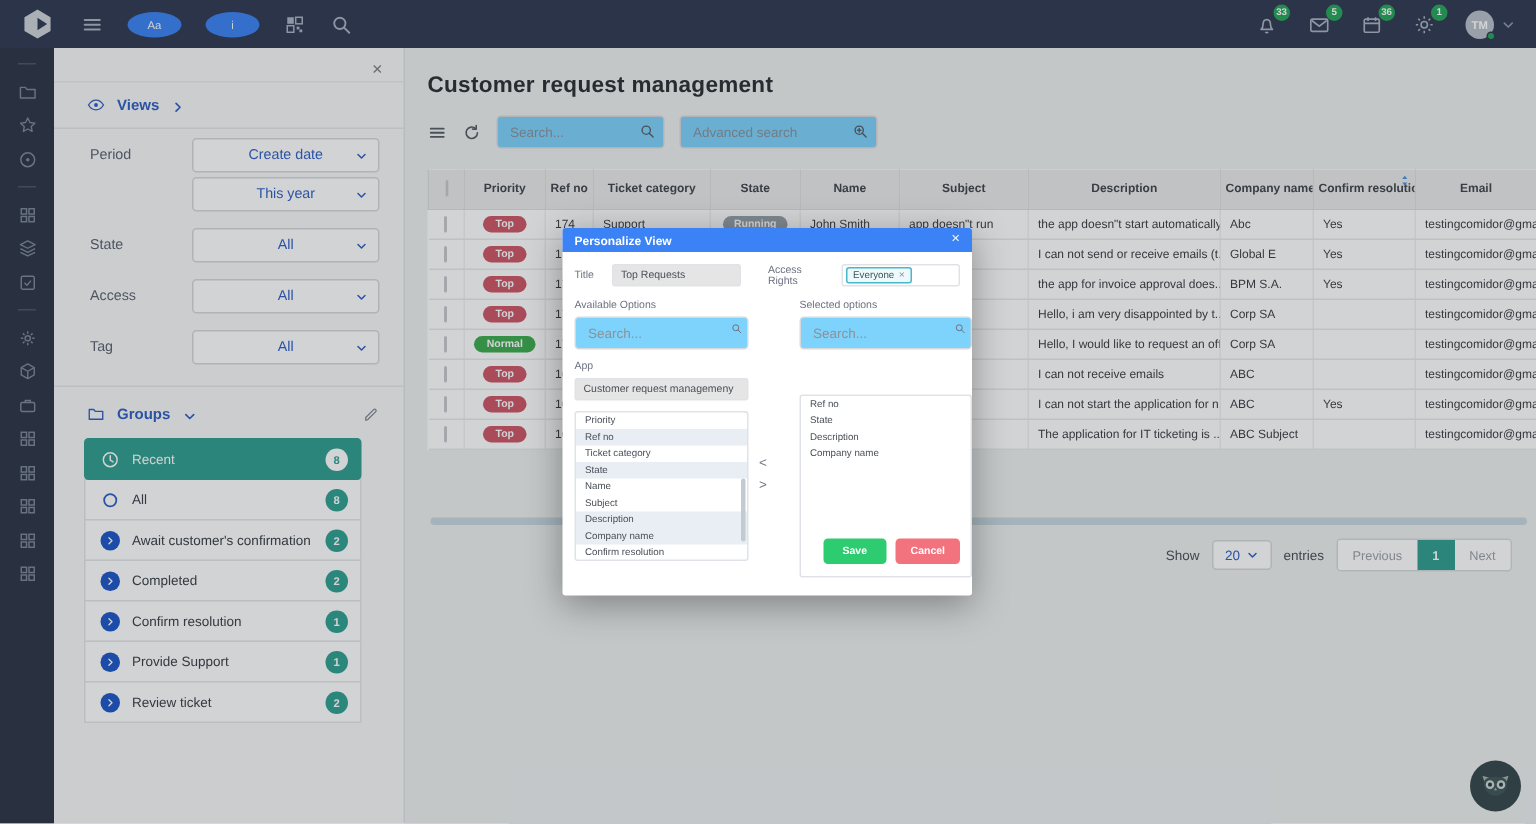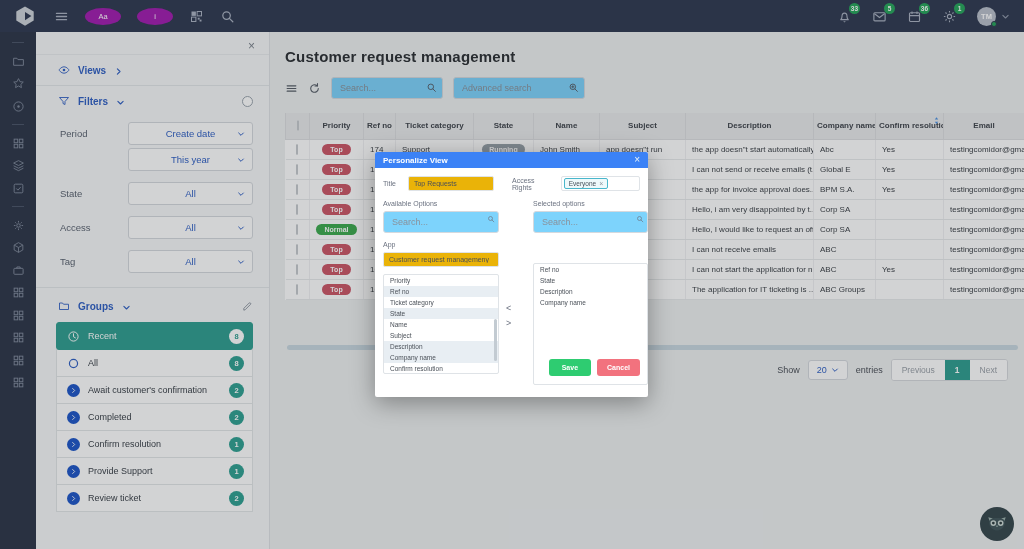--- a/index.html
+++ b/index.html
@@ -8,21 +8,21 @@
   svg{display:block}
   .ic{color:#97a1b4}
 
   
   .topbar{position:absolute;top:0;left:0;right:0;height:32px;background:#2f3950;display:flex;align-items:center;padding:0 14px;z-index:5}
   .logo{width:22px;height:22px;margin-right:18px}
   .tb-left{display:flex;align-items:center;gap:16px}
   .tb-right{margin-left:auto;display:flex;align-items:center;gap:20px}
   .tb-ic{position:relative;width:15px;height:15px;color:#aab2c2;cursor:pointer}
   .tb-badge{position:absolute;top:-6px;right:-8px;background:#26a65b;color:#fff;font-size:6.5px;font-weight:bold;min-width:11px;height:11px;border-radius:6px;display:flex;align-items:center;justify-content:center;padding:0 2px}
-  .round-btn{width:36px;height:17px;border-radius:50%;background:#a21caf;color:#fff;font-size:7.5px;font-weight:normal;display:flex;align-items:center;justify-content:center}
+  .round-btn{width:36px;height:17px;border-radius:50%;background:#3b82f6;color:#fff;font-size:7.5px;font-weight:normal;display:flex;align-items:center;justify-content:center}
   .avatar-wrap{display:flex;align-items:center;gap:5px}
   .avatar{position:relative;width:19px;height:19px;border-radius:50%;background:#b9c0cb;color:#fff;font-size:7.5px;font-weight:bold;display:flex;align-items:center;justify-content:center}
   .avatar .dot{position:absolute;right:-1px;bottom:-1px;width:6px;height:6px;border-radius:50%;background:#26a65b;border:1px solid #2f3950}
   .chev{width:9px;height:9px;color:#8e97a8;transform:rotate(90deg)}
 
   
   .rail{position:absolute;top:32px;left:0;bottom:0;width:36px;background:#2c3548;display:flex;flex-direction:column;align-items:center;padding-top:8px;gap:9.5px;z-index:4}
   .rail .ic{width:13px;height:13px;color:#7d8799}
   .rail .div{width:12px;height:1px;background:#4a5468;margin:2px 0}
 
@@ -37,21 +37,21 @@
   .views-row{border-bottom:1px solid #e3e6e9;border-top:1px solid #e9ebee}
   .radio-circle{margin-left:auto;width:11px;height:11px;border-radius:50%;border:1.5px solid #9aa3ad;background:#fff}
   .filter-grid{padding:6px 16px 14px 24px;border-bottom:1px solid #e3e6e9}
   .f-row{display:flex;margin-bottom:11px}
   .f-label{width:68px;padding-top:6px;color:#5a6270;font-size:9.5px}
   .f-selects{display:flex;flex-direction:column;gap:3px;flex:1}
   .select{height:23px;background:#fff;border:1px solid #d5d9de;border-radius:3px;display:flex;align-items:center;justify-content:center;position:relative;color:#2f5fc4;font-size:9.5px;cursor:pointer}
   .select .chev-d{position:absolute;right:7px;width:8px;height:8px;transform:rotate(90deg);color:#2f5fc4}
   .groups-head{padding-top:12px}
   .groups-head .pencil{margin-left:auto;width:11px;height:11px;color:#7d8693}
-  .groups{list-style:none;margin:2px 16px 0 20px}
+  .groups{list-style:none;margin:2px 28px 0 20px}
   .groups li{display:flex;align-items:center;gap:8px;height:28px;background:#fff;border:1px solid #e3e6e8;margin-top:-1px;padding:0 8px 0 10px;font-size:9px;color:#3a4048;cursor:pointer}
   .groups li .g-ic{width:13px;height:13px;color:#2f5fc4;flex:none}
   .g-arrow{width:13px;height:13px;border-radius:50%;background:#1d56c8;display:flex;align-items:center;justify-content:center;flex:none}
   .g-arrow svg{width:7px;height:7px;color:#fff}
   .g-badge{margin-left:auto;min-width:15px;height:15px;border-radius:8px;background:#2fa092;color:#fff;font-size:7.5px;font-weight:bold;display:flex;align-items:center;justify-content:center;flex:none}
   .groups li.sel{background:#2f9e90;border-color:#2f9e90;color:#fff;border-radius:3px;position:relative;z-index:1}
   .groups li.sel .g-ic{color:#fff}
   .groups li.sel .g-badge{background:#fff;color:#2f9e90}
 
   
@@ -96,21 +96,21 @@
   .chat-btn{position:absolute;right:10px;bottom:8px;width:34px;height:34px;border-radius:50%;background:#35464c;display:flex;align-items:center;justify-content:center;cursor:pointer;z-index:4}
 
   
   .overlay{position:absolute;inset:0;background:rgba(30,34,40,.2);z-index:10}
   .modal{position:absolute;left:375px;top:152px;width:273px;height:245px;background:#fff;z-index:11;box-shadow:0 6px 24px rgba(0,0,0,.35);font-size:7px;border-radius:2px}
   .m-head{height:16px;background:#3b82f6;color:#fff;display:flex;align-items:center;padding:0 8px;font-size:8px;font-weight:bold;border-radius:2px 2px 0 0}
   .m-head .x-btn{margin-left:auto;color:#eaf6fa;font-size:10px}
   .m-body{position:relative;padding:8px 8px 0}
   .m-row1{display:flex;align-items:center;margin-bottom:9px}
   .m-lbl{color:#6b7280;font-size:7px}
-  .m-input{height:15px;border:1px solid #dfe3e7;border-radius:2px;background:#eab308;font-size:7px;color:#4a5058;padding:0 5px;font-family:inherit;outline:none}
+  .m-input{height:15px;border:1px solid #dfe3e7;border-radius:2px;background:#e5e5e5;font-size:7px;color:#4a5058;padding:0 5px;font-family:inherit;outline:none}
   .ti{width:86px;margin-left:12px}
   .ar-lbl{margin-left:18px}
   .ar-box{margin-left:6px;width:82px;height:15px;border:1px solid #dfe3e7;border-radius:2px;display:flex;align-items:center;padding:1px 2px}
   .chip{display:flex;align-items:center;gap:3px;border:1px solid #49b7cc;background:#eef9fb;border-radius:2px;padding:1px 4px;font-size:6.5px;color:#44505a}
   .chip .x-btn{font-size:7px;color:#8a959e}
   .m-cols{display:flex;margin-top:2px}
   .m-col{width:116px}
   .m-col.right{margin-left:34px;width:115px}
   .m-search{position:relative;margin-top:4px}
   .m-search input{width:100%}
@@ -367,30 +367,20 @@
   <div class="side-row views-row">
     <svg class="ic">
         <use href="#i-eye"></use>
       </svg>
     <span>Views</span>
     <svg class="chev-r">
         <use href="#i-chev"></use>
       </svg>
   </div>
 
-  <div class="side-row">
-    <svg class="ic">
-        <use href="#i-filter"></use>
-      </svg>
-    <span>Filters</span>
-    <svg class="chev-d">
-        <use href="#i-chev"></use>
-      </svg>
-    <span class="radio-circle"></span>
-  </div>
 
   <div class="filter-grid">
     <div class="f-row">
       <span class="f-label">Period</span>
       <div class="f-selects">
         <div class="select">
             <span>Create date</span>
             <svg class="chev-d">
               <use href="#i-chev"></use>
             </svg>
@@ -664,21 +654,21 @@
       </tr>
       <tr>
         <td class="ta-c"><span class="cb"></span></td>
         <td class="ta-c"><span class="pill prio-badge top">Top</span></td>
         <td class="ta-r">167</td>
         <td></td>
         <td class="ta-c"><span class="pill state state-badge" style="visibility: hidden;"></span></td>
         <td></td>
         <td></td>
         <td>The application for IT ticketing is ...</td>
-        <td>ABC Groups</td>
+        <td>ABC Subject</td>
         <td></td>
         <td>testingcomidor@gmai</td>
       </tr>
     </tbody>
   </table>
 
   <div class="hscroll"></div>
 
   <div class="paging">
     <span>Show</span>

